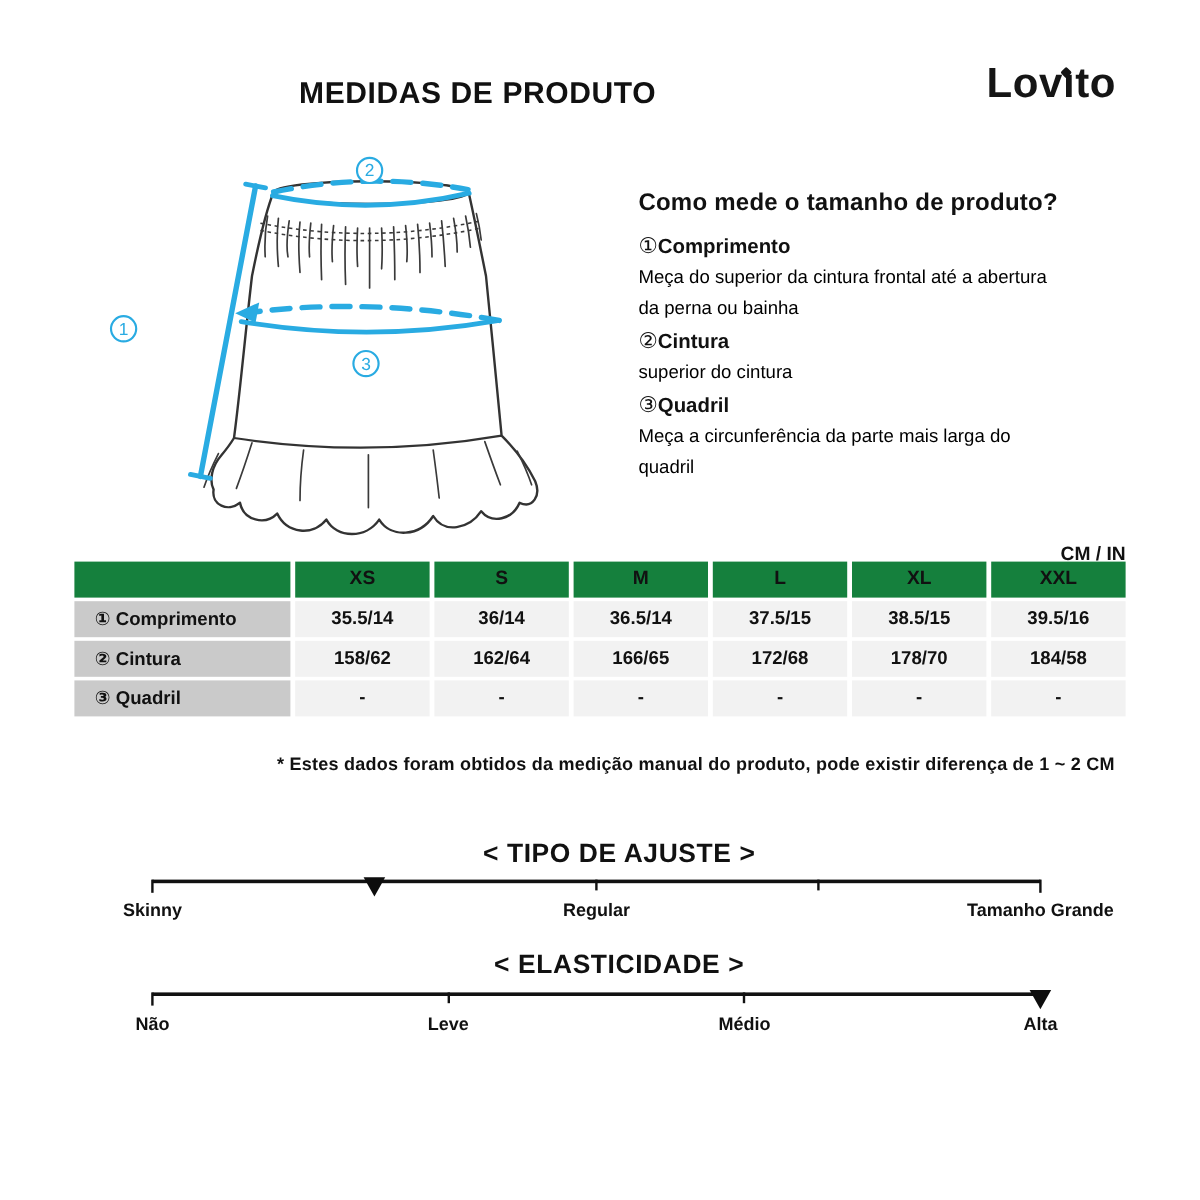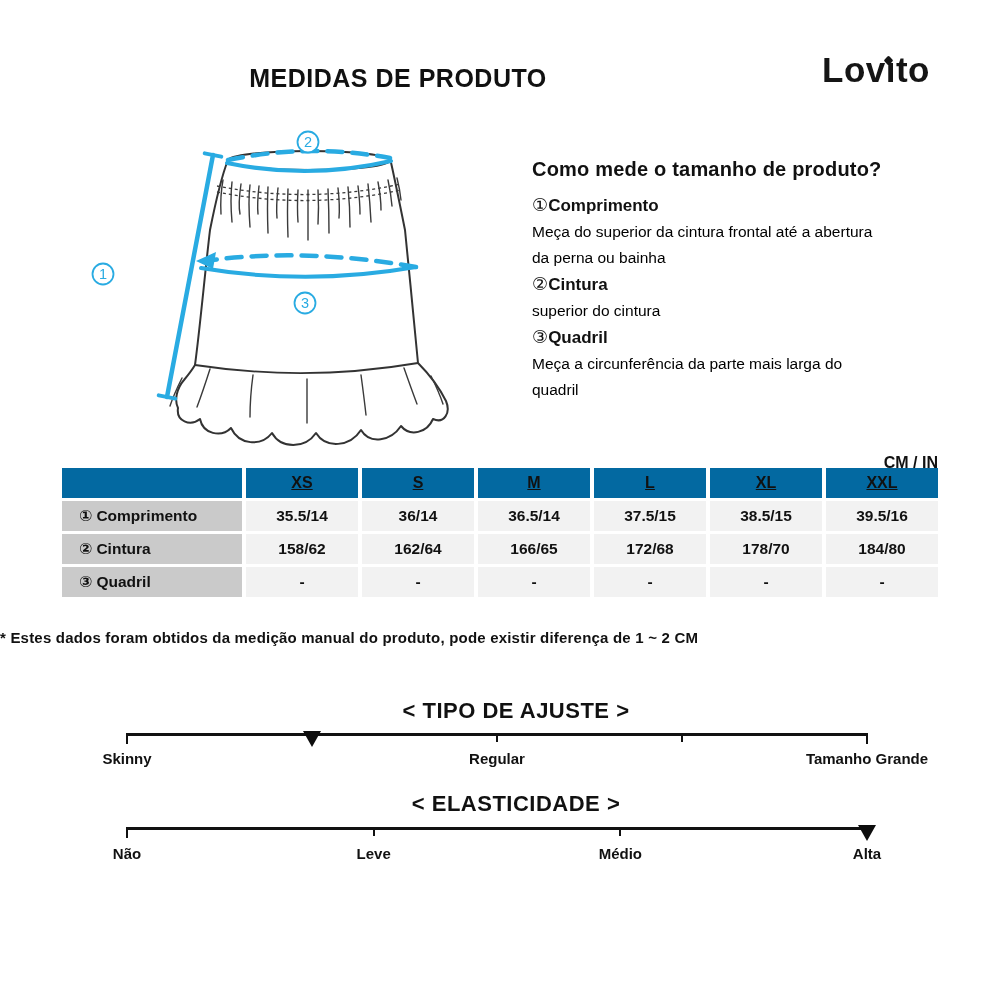--- a/index.html
+++ b/index.html
@@ -35,25 +35,25 @@
   
   .size-table {
     position:absolute; left:62px; top:468px; width:876px;
     display:grid; grid-template-columns:180px repeat(6,112px);
     column-gap:4px; row-gap:3px;
   }
   .cell {
     height:30px; display:flex; align-items:center; justify-content:center;
     font-size:15.5px; font-weight:700; background:#f2f2f2;
   }
-  .cell.head { background:#0369a1; font-size:16px;text-decoration:underline; }
+  .cell.head { background:#15803d; font-size:16px; }
   .cell.rowlabel { background:#cacaca; justify-content:flex-start; padding-left:17px; }
   
   .footnote {
-    position:absolute; top:629px; left:0; width:929px; text-align:left;
+    position:absolute; top:629px; left:0; width:929px; text-align:right;
     font-size:15px; font-weight:700; letter-spacing:.2px;
   }
   
   .scale-title {
     position:absolute; left:76px; width:880px; text-align:center;
     font-size:22px; font-weight:700; letter-spacing:.5px;
   }
   .scale-line { position:absolute; left:127px; width:740px; height:3px; background:#111; }
   .scale-tick { position:absolute; top:0; width:2px; background:#111; transform:translateX(-50%); }
   .scale-marker {
@@ -196,21 +196,21 @@
       <div class="cell">36.5/14</div>
       <div class="cell">37.5/15</div>
       <div class="cell">38.5/15</div>
       <div class="cell">39.5/16</div>
       <div class="cell rowlabel">② Cintura</div>
       <div class="cell">158/62</div>
       <div class="cell">162/64</div>
       <div class="cell">166/65</div>
       <div class="cell">172/68</div>
       <div class="cell">178/70</div>
-      <div class="cell">184/80</div>
+      <div class="cell">184/58</div>
       <div class="cell rowlabel">③ Quadril</div>
       <div class="cell">-</div>
       <div class="cell">-</div>
       <div class="cell">-</div>
       <div class="cell">-</div>
       <div class="cell">-</div>
       <div class="cell">-</div>
     </div>
 
   <div class="footnote">* Estes dados foram obtidos da medição manual do produto, pode existir diferença de 1 ~ 2 CM</div>

